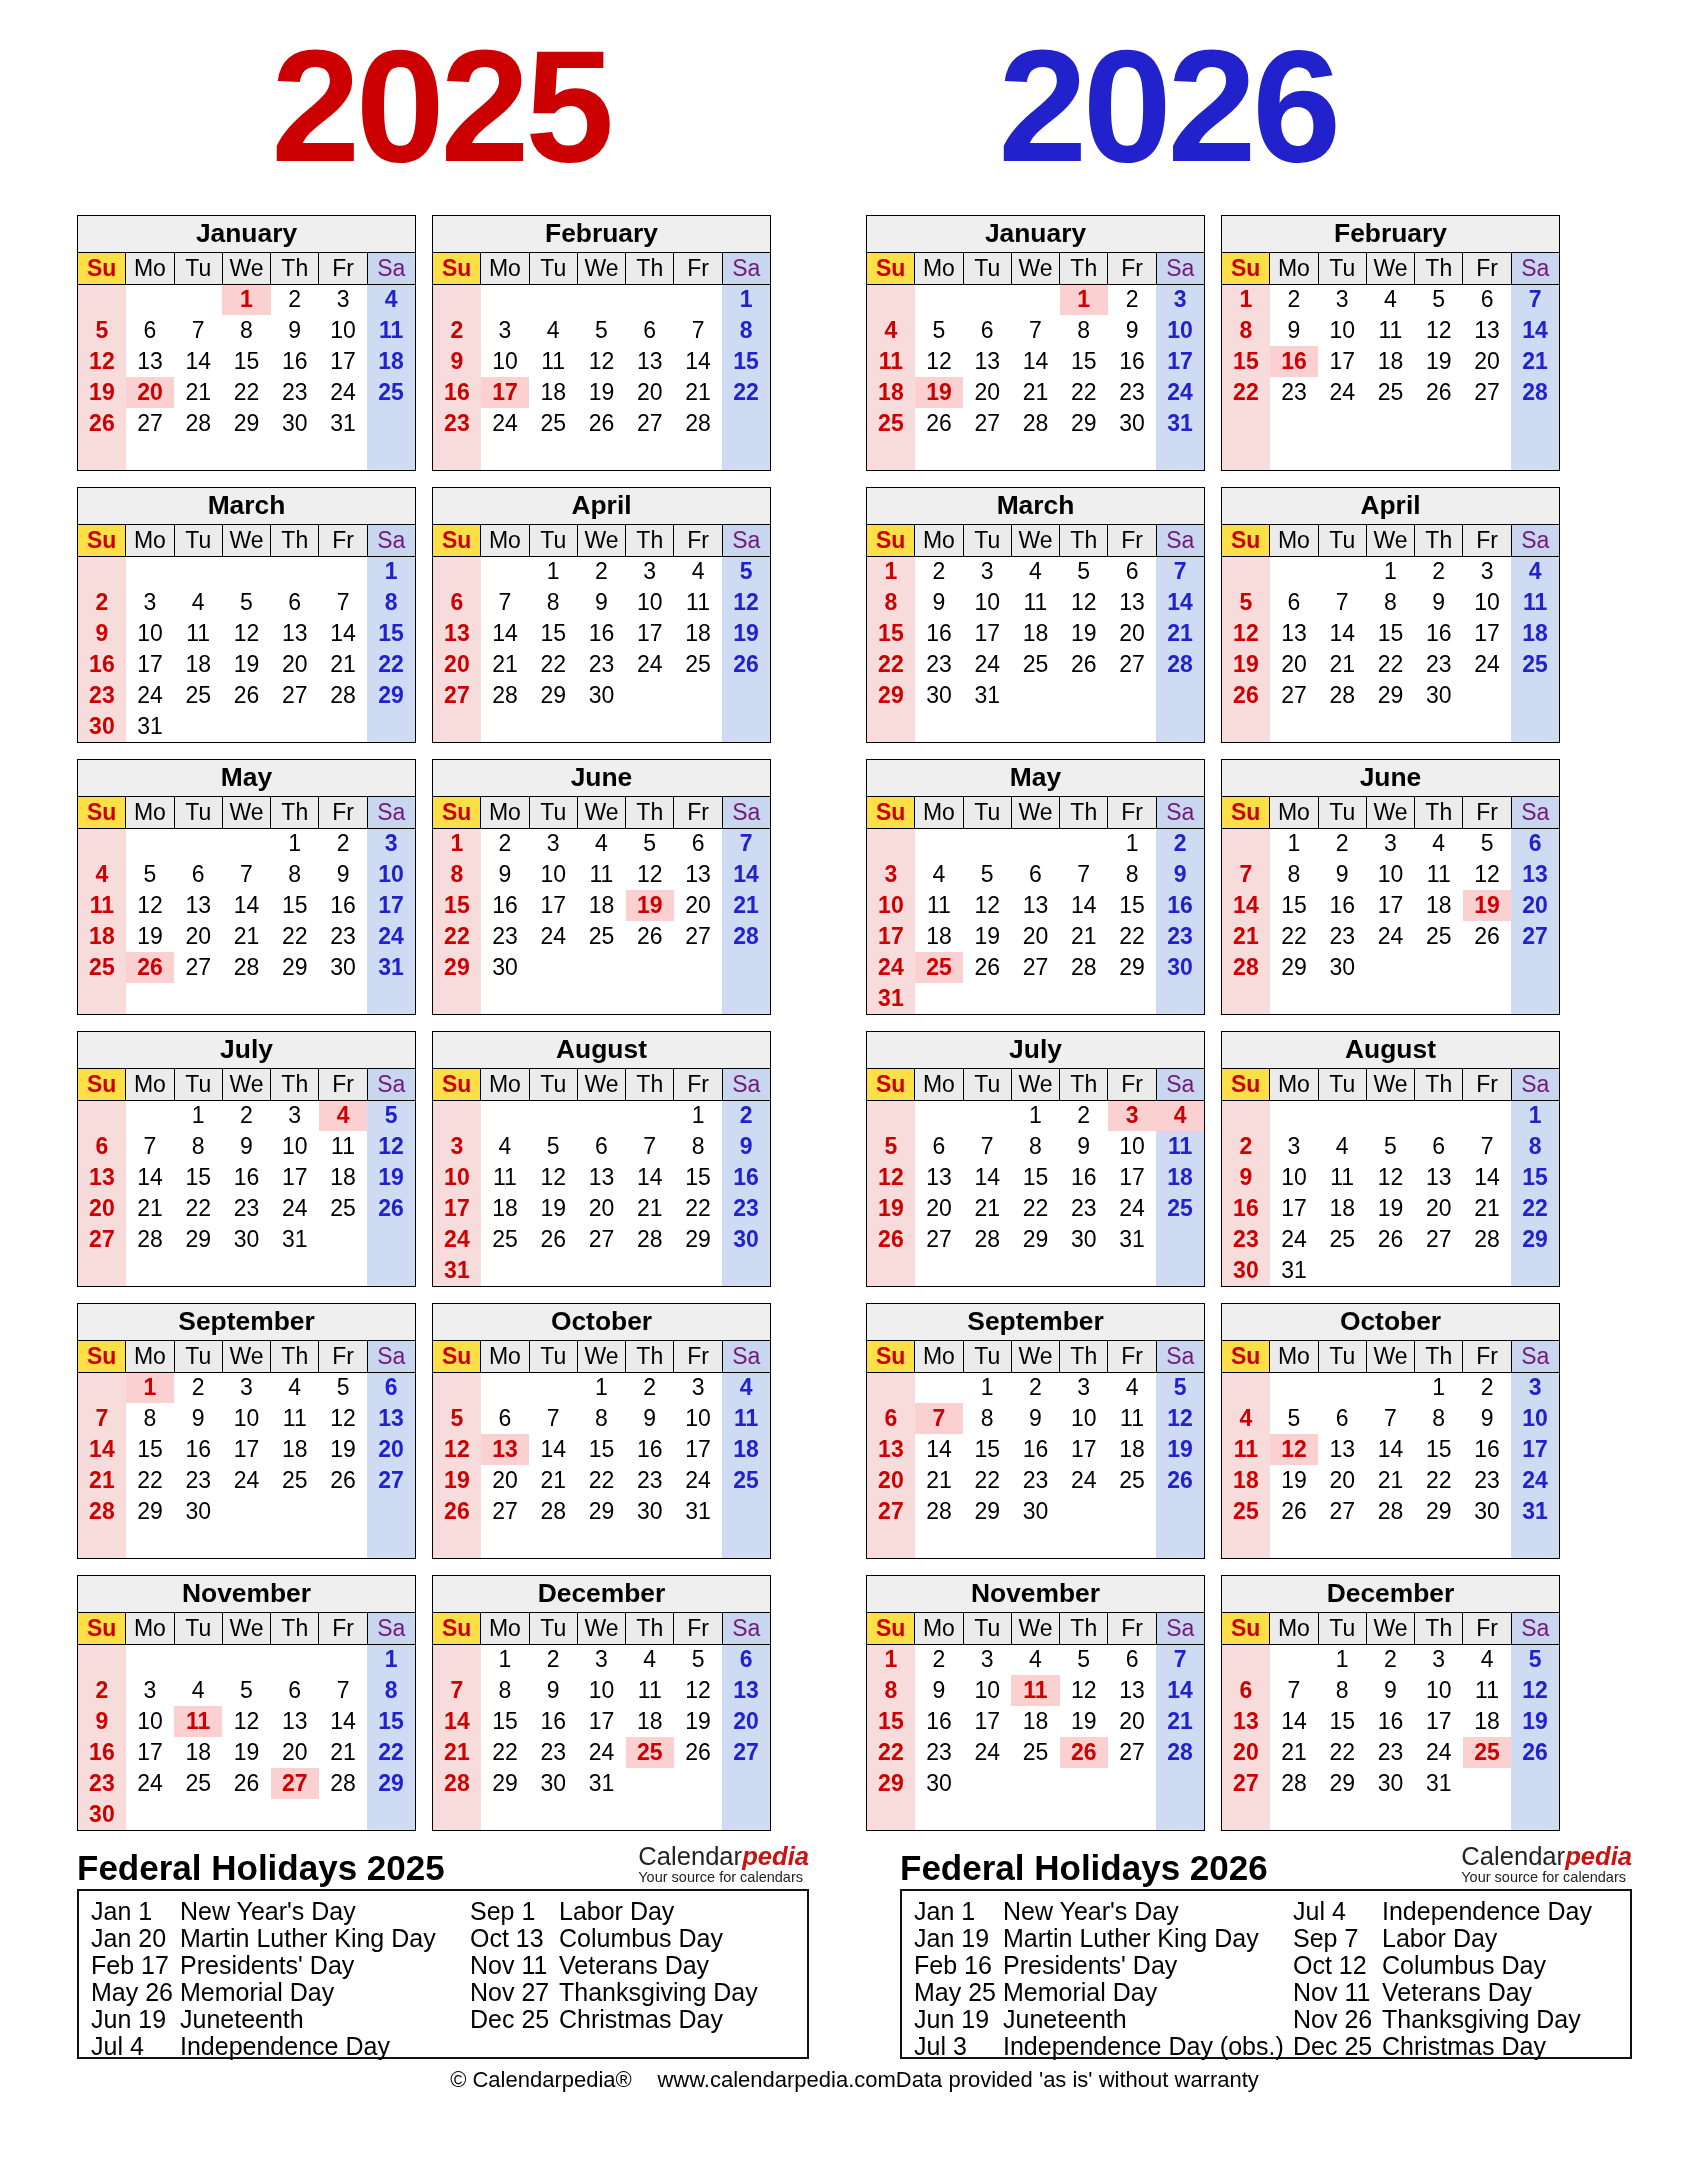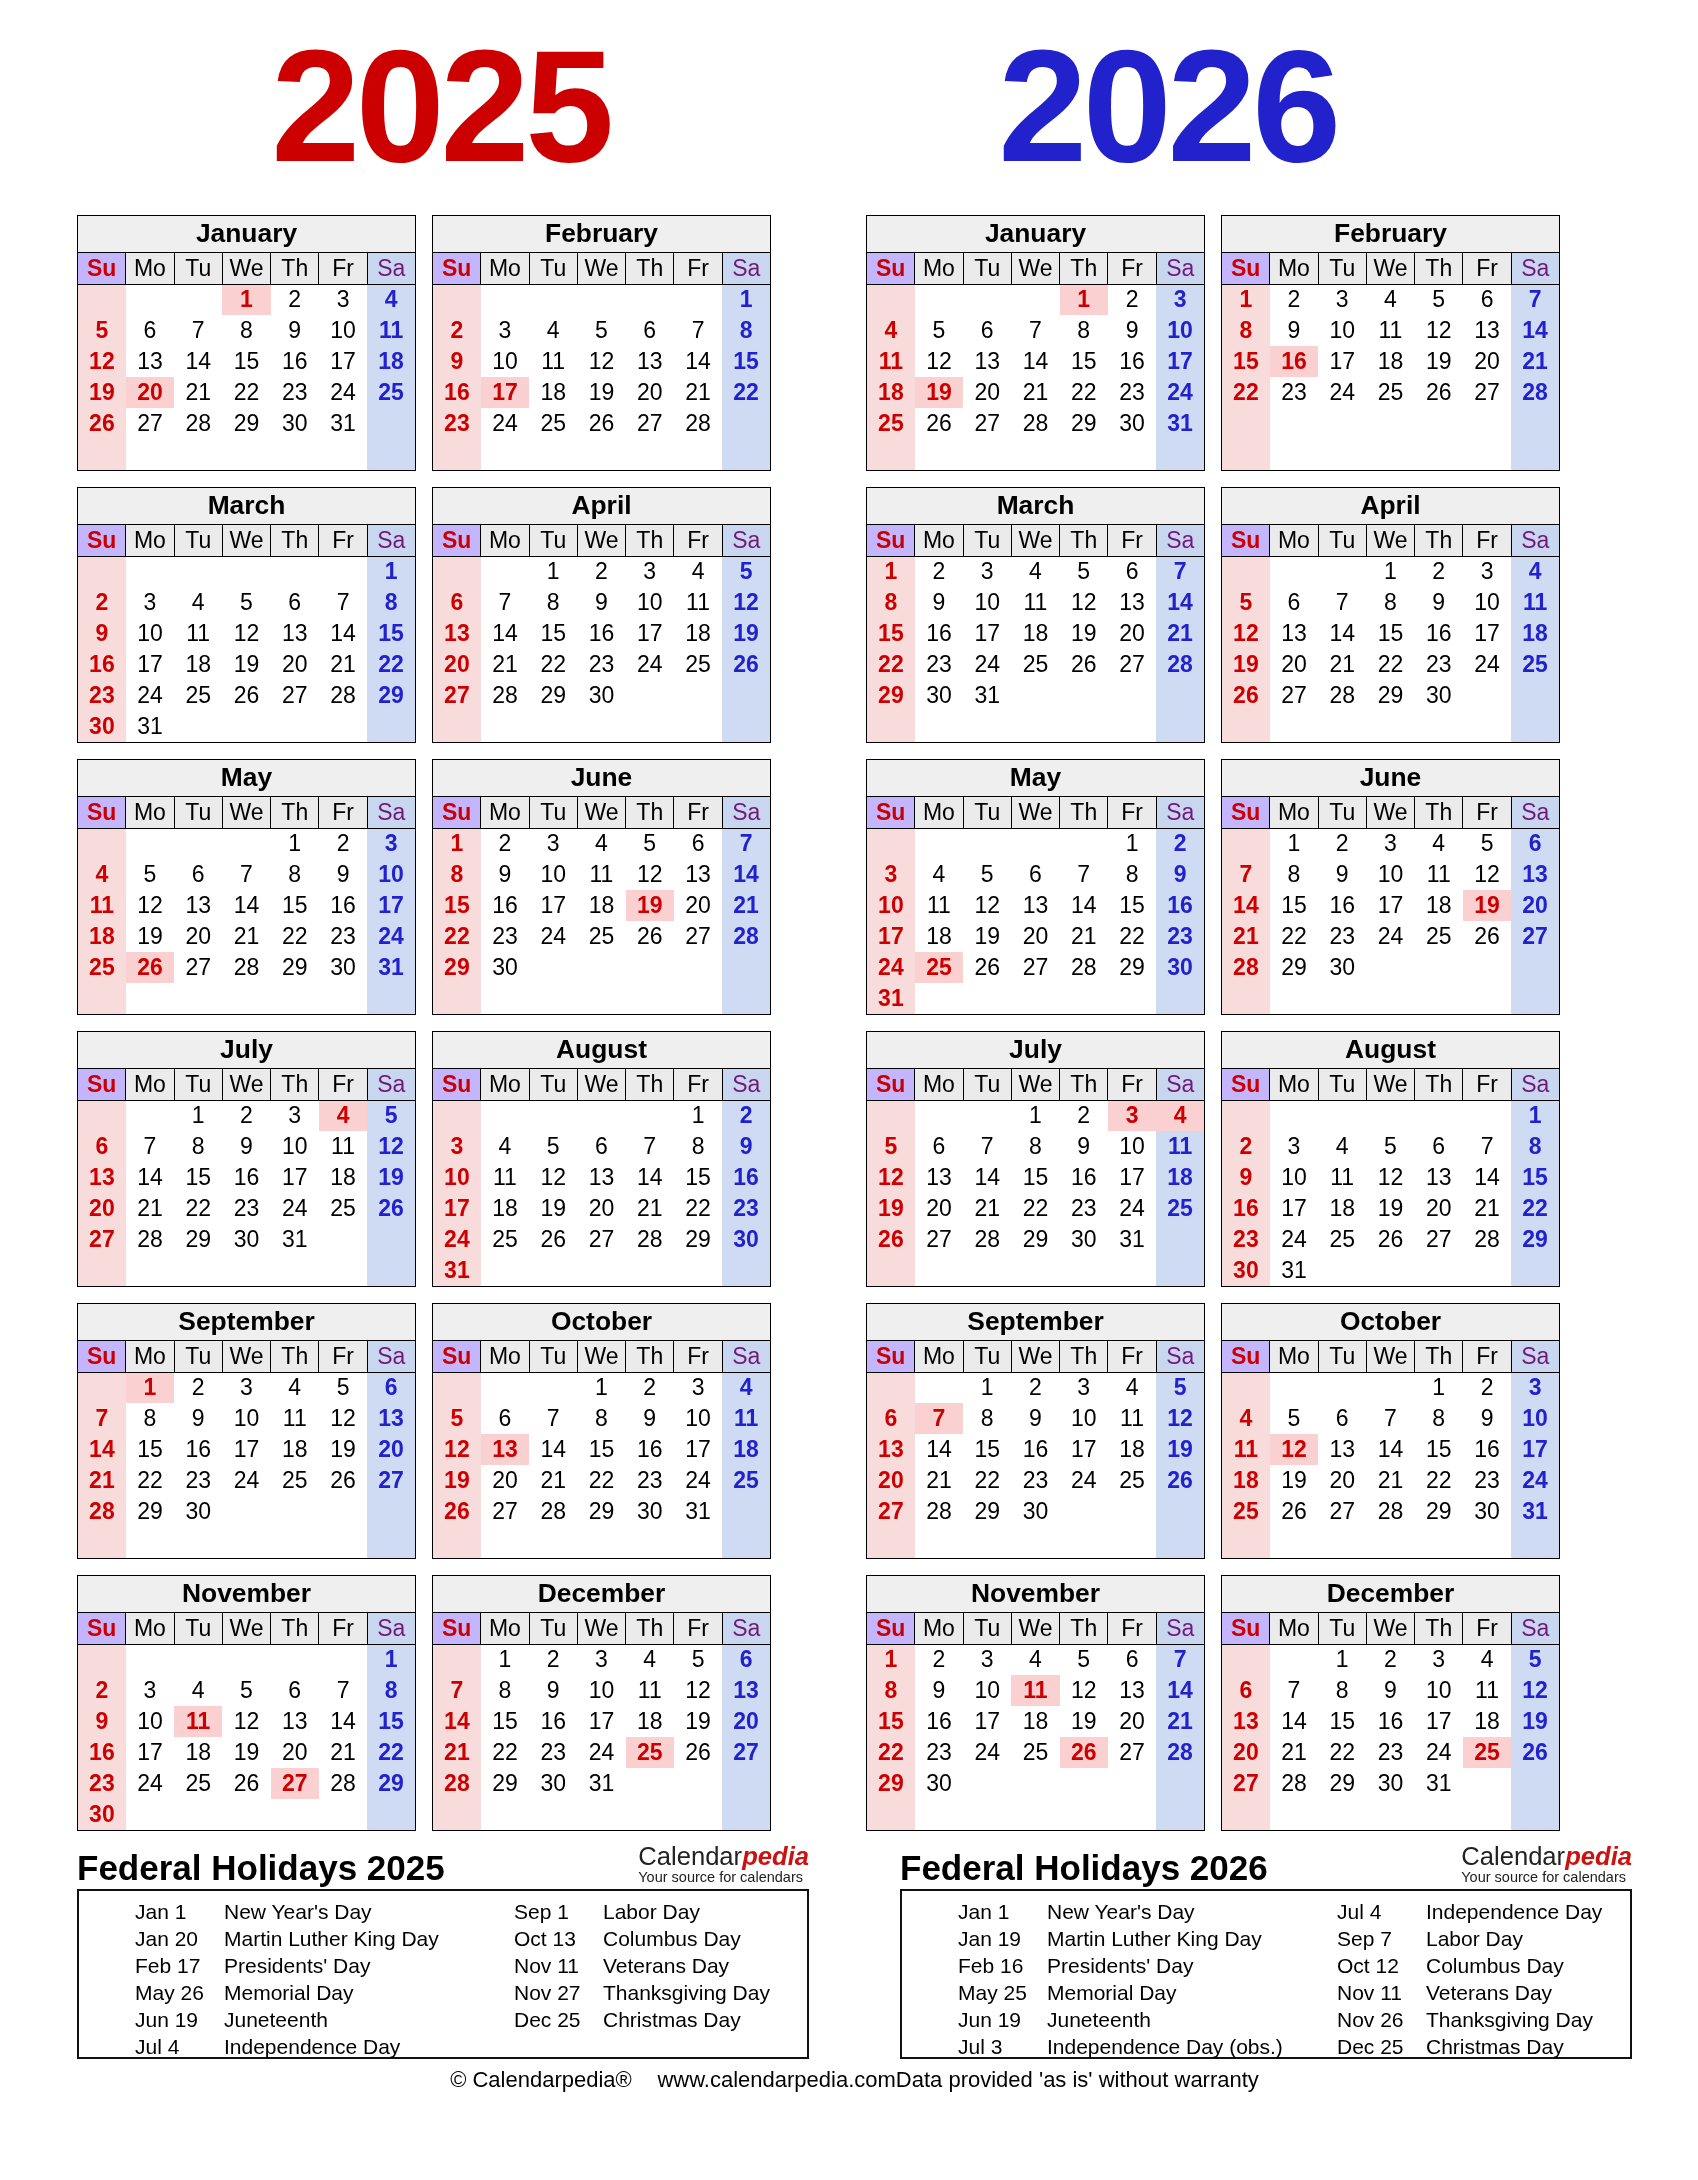--- a/index.html
+++ b/index.html
@@ -19,42 +19,42 @@
   .years { display: flex; gap: 95px; margin: 29px 72px 0 77px; }
   .year-grid { display: grid; grid-template-columns: 339px 339px;
                column-gap: 49px; row-gap: 20.4px; align-items: start; gap: 16px; }
 
   table.month { width: 339px; border-collapse: collapse; table-layout: fixed;
                 border: 1.7px solid #000; }
   th.mname { height: 37px; background: #efefef; border: 1.7px solid #000;
              font-size: 26.4px; font-weight: bold; text-align: center; }
   tr.dow th { height: 32px; border: 1.7px solid #000; background: #ebebeb;
               font-size: 23px; font-weight: normal; text-align: center; }
-  tr.dow th.su { background: #c4b5fd; color: #cc0000; font-weight: bold; }
+  tr.dow th.su { background: #fde047; color: #cc0000; font-weight: bold; }
   tr.dow th.sa { background: #c9d6f0; color: #701a75; font-weight: normal; }
   tbody td { height: 31px; text-align: center; vertical-align: middle;
              font-size: 23px; color: #000; }
   tbody td.c-su { background: #f8dcdb; color: #cc0000; font-weight: bold; }
   tbody td.c-sa { background: #cedbf2; color: #2222cc; font-weight: bold; }
   tbody td.hol  { background: #fad1d0; color: #cc0000; font-weight: bold; }
 
   
   .bottom { display: flex; gap: 91px; margin: 6.8px 66px 0 77px; }
   .holiday-section { width: 733px; }
   .hs-head { display: flex; justify-content: space-between; align-items: flex-end;
              height: 48px; margin-bottom: 3.4px; }
   .hs-title { font-size: 35px; font-weight: bold; line-height: 1; }
   .logo { line-height: 1.05; }
   .logo-main { font-size: 25.6px; color: #222; }
   .logo-red  { color: #cc1111; font-weight: bold; font-style: italic; }
   .logo-tag  { font-size: 14.5px; color: #222; }
   .hbox { border: 2.6px solid #111; height: 170px; padding: 6.8px 0 0 12px;
           display: grid; grid-template-columns: 379px 1fr; }
-  .hrow { display: grid; grid-template-columns: 89px 1fr; font-size: 21px;
-          line-height: 27px; margin-left: 44px; }
+  .hrow { display: grid; grid-template-columns: 89px 1fr; font-size: 25px;
+          line-height: 27px; }
 
   
   .footer { display: flex; justify-content: center; margin: 8.5px 66px 0 77px;
             font-size: 22px; }
   .footer-left span + span { margin-left: 25.6px; }
 </style>
 </head>
 <body>
 
 <div class="page">

